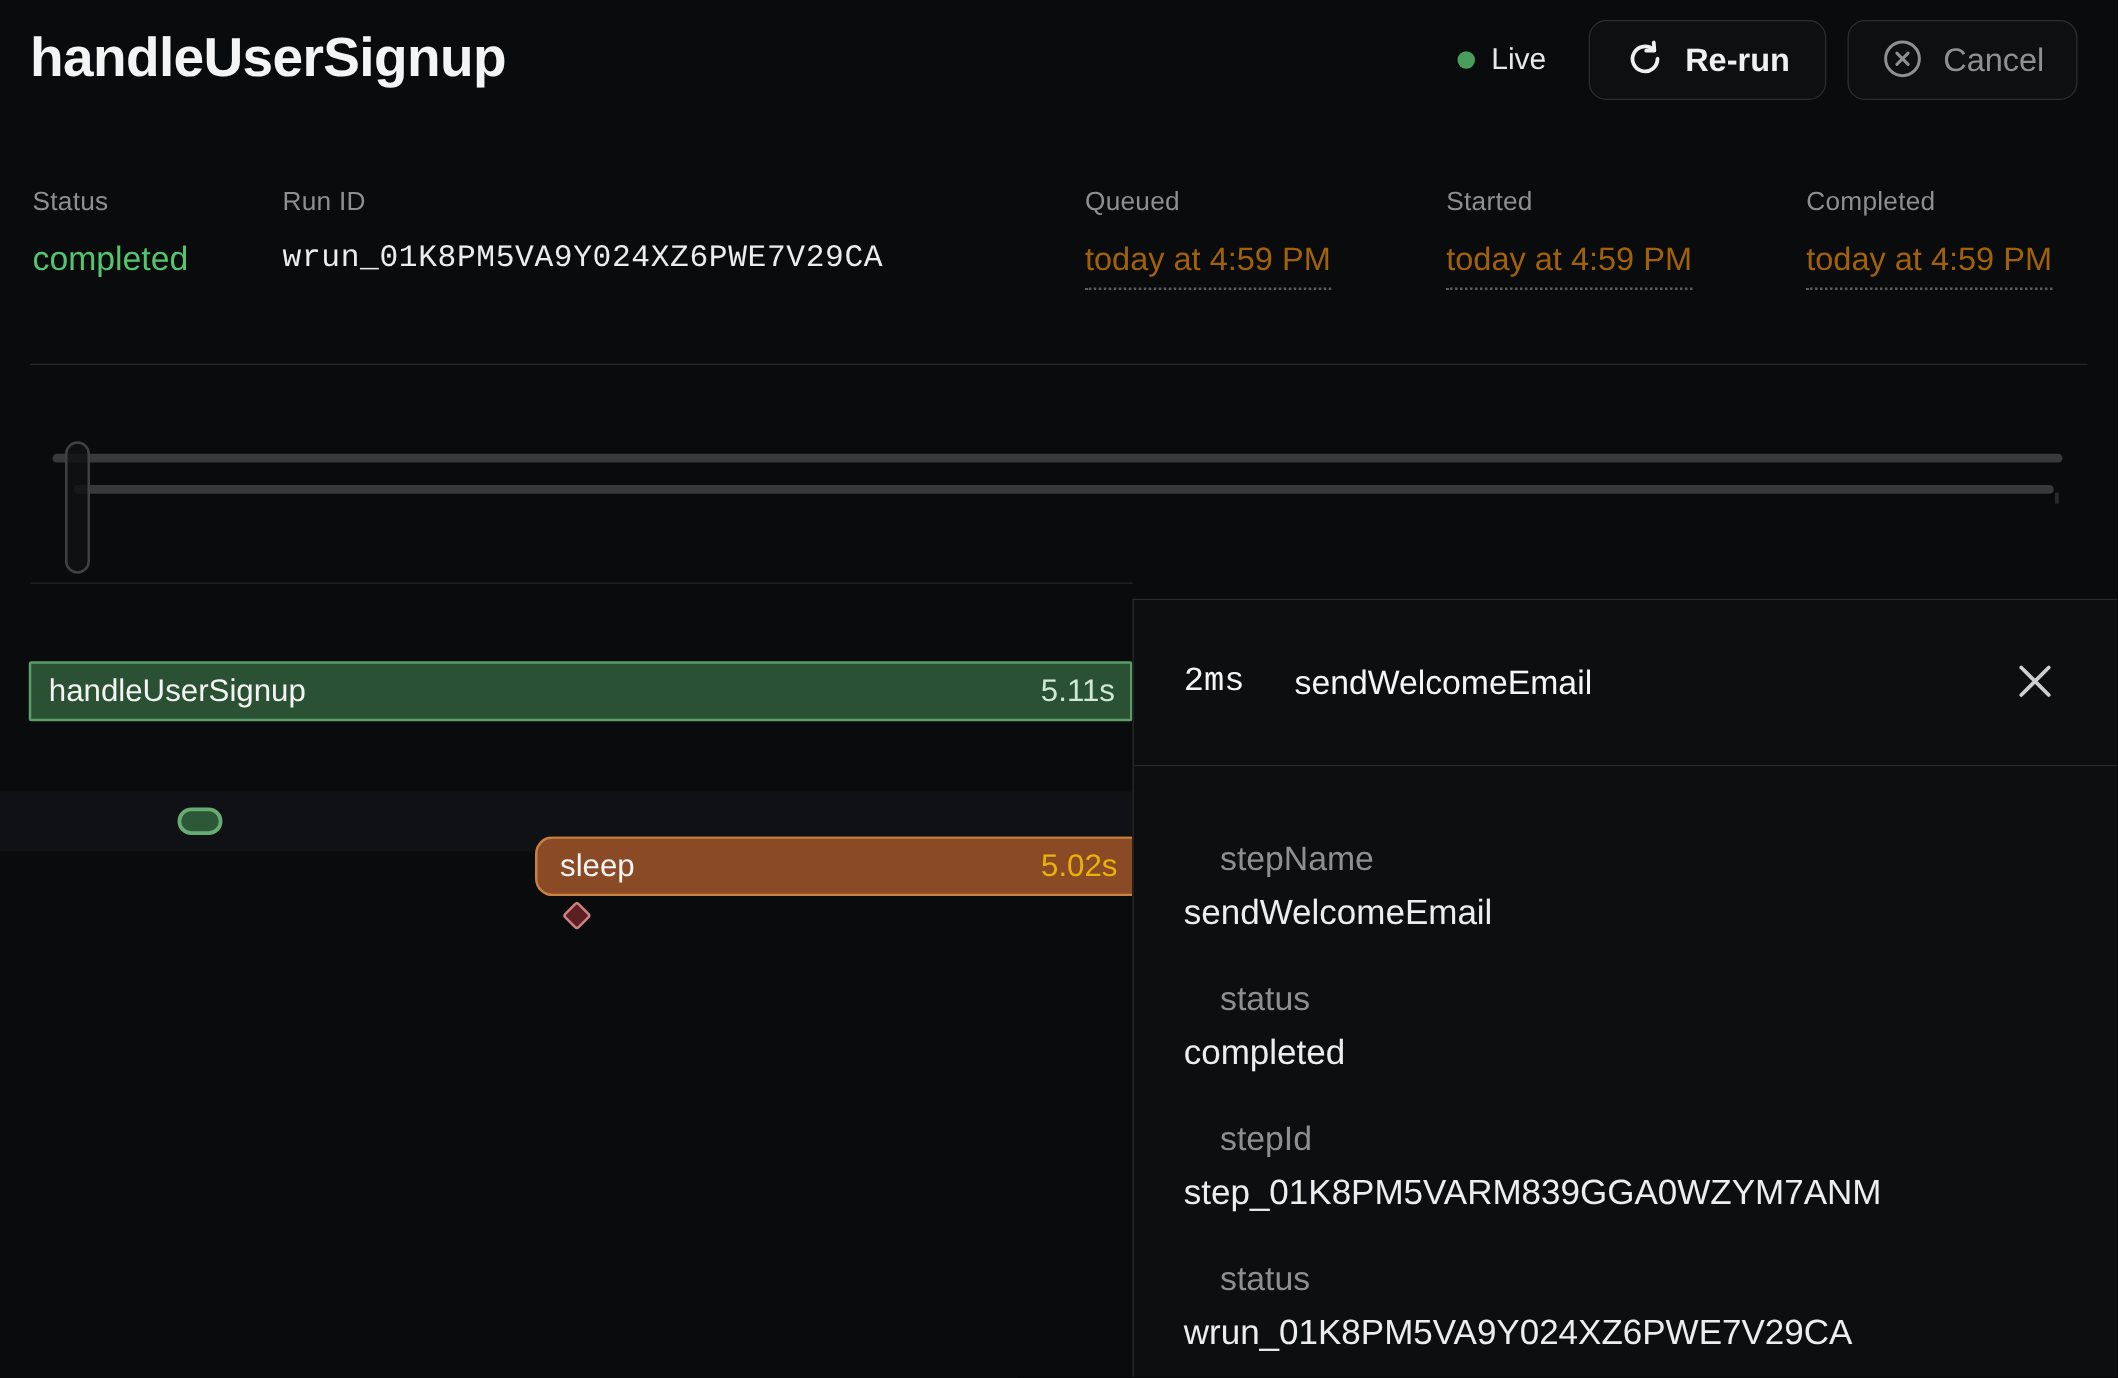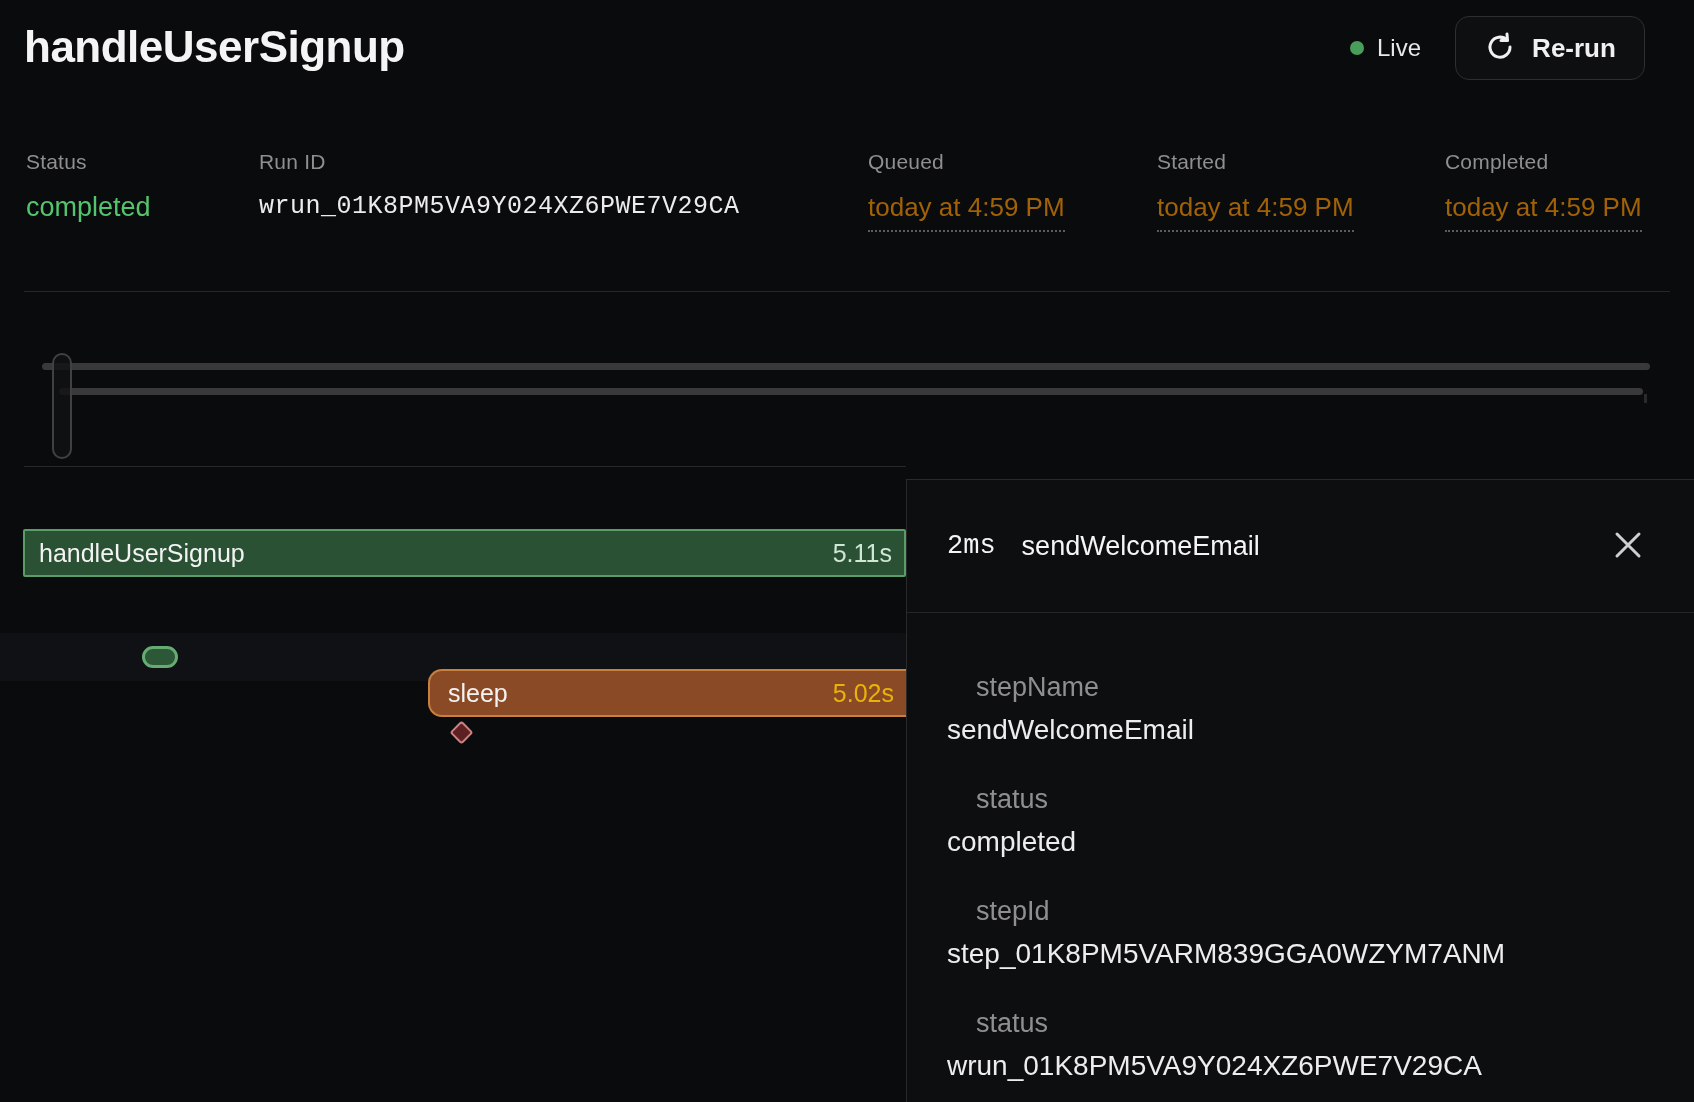--- a/index.html
+++ b/index.html
@@ -31,21 +31,21 @@
   .btn-cancel { width:184px; }
   .btn-cancel .btn-label { font-size:26px; font-weight:400; color:#909090; }
   .icon-svg { display:block; }
 
   
   .meta-row { position:absolute; top:150px; left:0; width:100%; }
   .meta-col { position:absolute; top:0; }
   .meta-label { font-size:21px; color:#8f8f8f; letter-spacing:0.2px; }
   .meta-value { margin-top:18px; font-size:26px; color:#a16207; }
   .meta-col.c-status { left:26px; }
-  .meta-col.c-runid  { left:259px; }
+  .meta-col.c-runid  { left:226px; }
   .meta-col.c-queued { left:868px; }
   .meta-col.c-started{ left:1157px; }
   .meta-col.c-completed { left:1445px; }
   .v-status { color:#55c46e; font-size:27px; }
   .v-runid  { font-size:25px; color:#ececec; letter-spacing:0.5px; }
   .v-date   { display:inline-block; border-bottom:2px dotted #5c5c5c; padding-bottom:7px; }
 
   .divider { position:absolute; height:1px; background:#272727; }
   .div-1 { left:24px; width:1646px; top:291px; }
   .div-2 { left:24px; width:882px; top:466px; }
@@ -92,21 +92,21 @@
 
   
   .panel {
     position:absolute; left:906px; top:479px; width:788px; height:623px;
     background:#0d0e10; border-left:1px solid #2a2a2a; border-top:1px solid #2a2a2a;
   }
   .panel-header {
     height:133px; display:flex; align-items:center;
     padding:0 44px 0 40px; border-bottom:1px solid #262626;
   }
-  .panel-duration { font-size:27px; color:#f5f5f5; margin-right:26px; }
+  .panel-duration { font-size:27px; color:#f5f5f5; margin-right:40px; }
   .panel-step-name { font-size:27px; color:#f5f5f5; }
   .panel-close {
     margin-left:auto; background:none; border:none; cursor:pointer;
     width:44px; height:44px; display:flex; align-items:center; justify-content:center;
   }
   .panel-fields { padding:58px 40px 0 40px; display:flex; flex-direction:column; gap:36px; }
   .field-label { font-size:27px; color:#8f8f8f; line-height:32px;margin-left:29px; }
   .field-value { font-size:28px; color:#ededed; line-height:34px; margin-top:10px; }
 </style>
 </head>
@@ -125,20 +125,29 @@
     <button class="btn btn-rerun">
       <span class="icon-svg">
         <svg width="32" height="32" viewBox="0 0 32 32">
           <path d="M26 16 A10 10 0 1 1 23 9" fill="none" stroke="#f0f0f0" stroke-width="3" stroke-linecap="round"></path>
           <path d="M23 3 L23.5 9.5 L17 9.5" fill="none" stroke="#f0f0f0" stroke-width="3" stroke-linecap="round" stroke-linejoin="round"></path>
         </svg>
       </span>
       <span class="btn-label">Re-run</span>
     </button>
 
+    <button class="btn btn-cancel">
+      <span class="icon-svg">
+        <svg width="34" height="34" viewBox="0 0 34 34">
+          <circle cx="17" cy="17" r="13.5" fill="none" stroke="#8f8f8f" stroke-width="2.4"></circle>
+          <path d="M12.5 12.5 L21.5 21.5 M21.5 12.5 L12.5 21.5" stroke="#8f8f8f" stroke-width="2.4" stroke-linecap="round"></path>
+        </svg>
+      </span>
+      <span class="btn-label">Cancel</span>
+    </button>
   </div>
 
   <div class="meta-row">
     <div class="meta-col c-status">
       <div class="meta-label">Status</div>
       <div class="meta-value v-status">completed</div>
     </div>
     <div class="meta-col c-runid">
       <div class="meta-label">Run ID</div>
       <div class="meta-value v-runid mono">wrun_01K8PM5VA9Y024XZ6PWE7V29CA</div>

